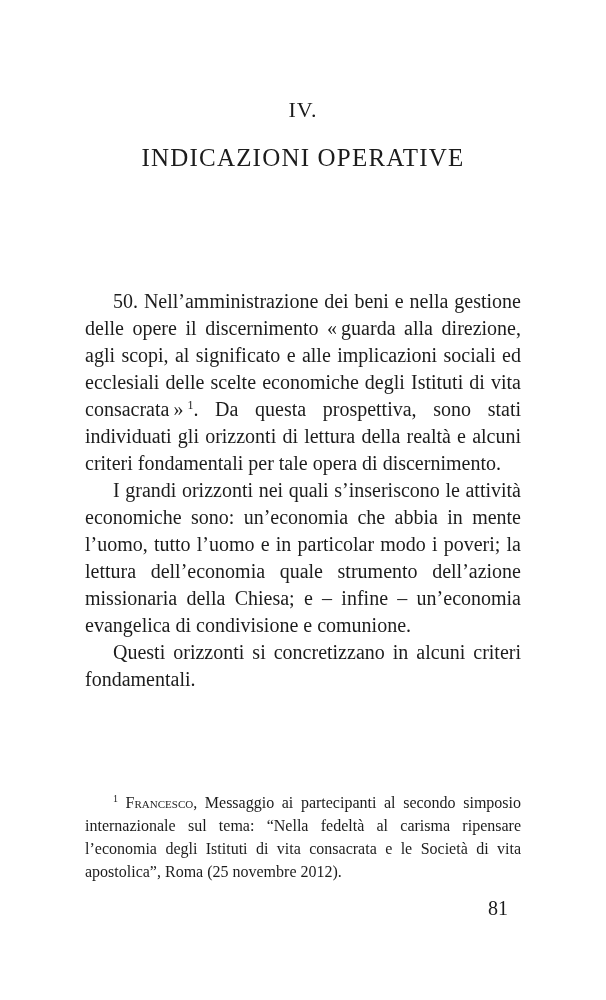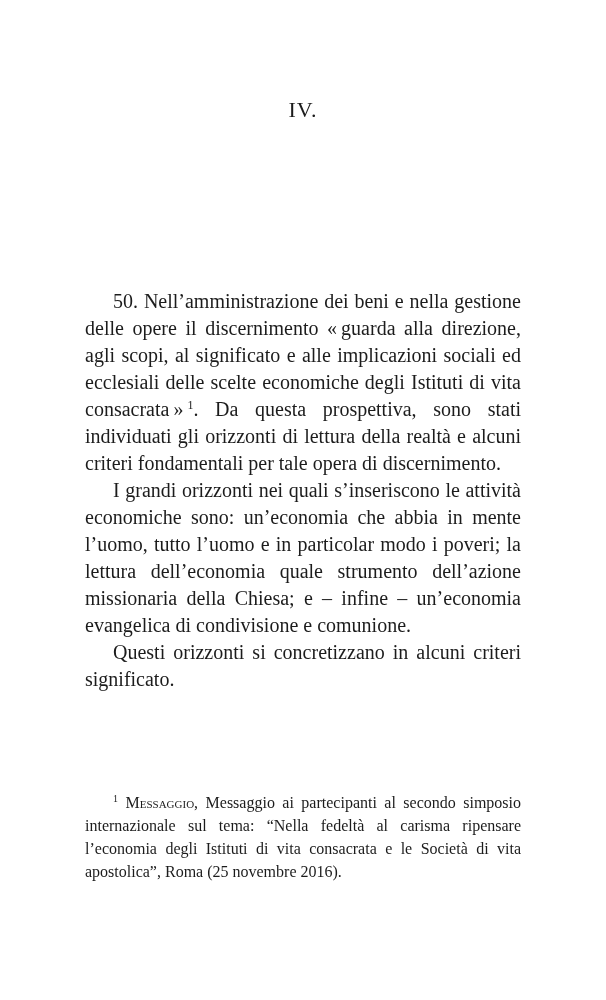--- a/index.html
+++ b/index.html
@@ -78,26 +78,28 @@
     line-height: 24px;
   }
 </style>
 </head>
 <body>
 
 <div class="page">
 
   <header class="chapter-head">
     <div class="chapter-number">IV.</div>
+    <div class="chapter-title">INDICAZIONI OPERATIVE</div>
   </header>
 
   <main class="body-text">
     <p class="para"><b class="para-num">50.</b><span> Nell’amministrazione dei beni e nella gestione delle opere il discernimento « guarda alla direzione, agli scopi, al significato e alle implicazioni sociali ed ecclesiali delle scelte economiche degli Istituti di vita consacrata » </span><sup class="note-ref">1</sup><span>. Da questa prospettiva, sono stati individuati gli orizzonti di lettura della realtà e alcuni criteri fondamentali per tale opera di discernimento.</span></p>
     <p class="para">I grandi orizzonti nei quali s’inseriscono le attività economiche sono: un’economia che abbia in mente l’uomo, tutto l’uomo e in particolar modo i poveri; la lettura dell’economia quale strumento dell’azione missionaria della Chiesa; e – infine – un’economia evangelica di condivisione e comunione.</p>
-    <p class="para">Questi orizzonti si concretizzano in alcuni criteri significato.</p>
+    <p class="para">Questi orizzonti si concretizzano in alcuni criteri fondamentali.</p>
   </main>
 
   <section class="footnote">
-    <p><sup class="fn-ref">1</sup> <span class="fn-author">Messaggio</span><span>, </span><span class="fn-title">Messaggio ai partecipanti al secondo simposio internazionale sul tema: “Nella fedeltà al carisma ripensare l’economia degli Istituti di vita consacrata e le Società di vita apostolica”</span><span>, Roma (25 novembre 2016).</span></p>
+    <p><sup class="fn-ref">1</sup> <span class="fn-author">Francesco</span><span>, </span><span class="fn-title">Messaggio ai partecipanti al secondo simposio internazionale sul tema: “Nella fedeltà al carisma ripensare l’economia degli Istituti di vita consacrata e le Società di vita apostolica”</span><span>, Roma (25 novembre 2012).</span></p>
   </section>
 
+  <div class="page-number">81</div>
 
 </div>
 
 </body></html>

